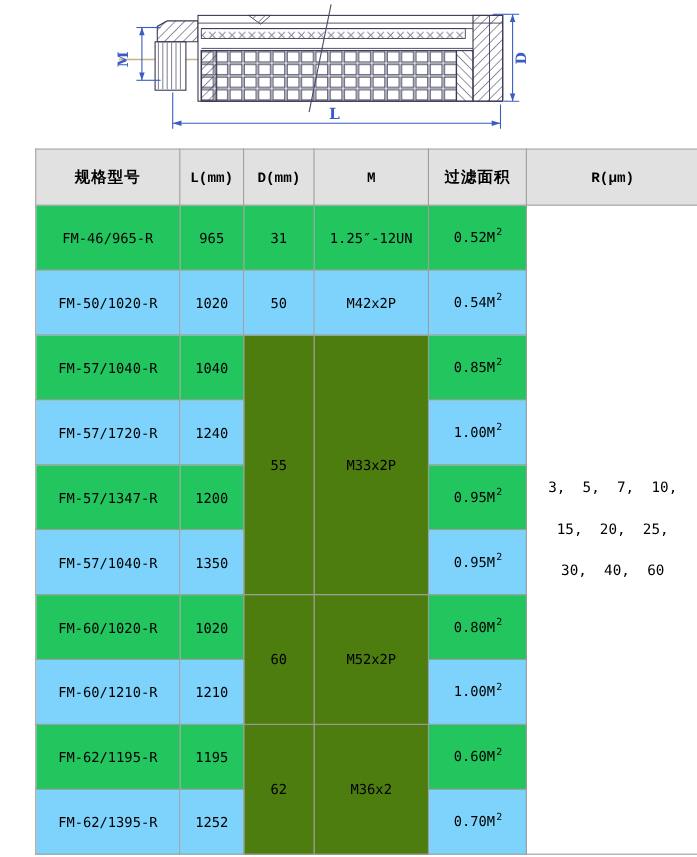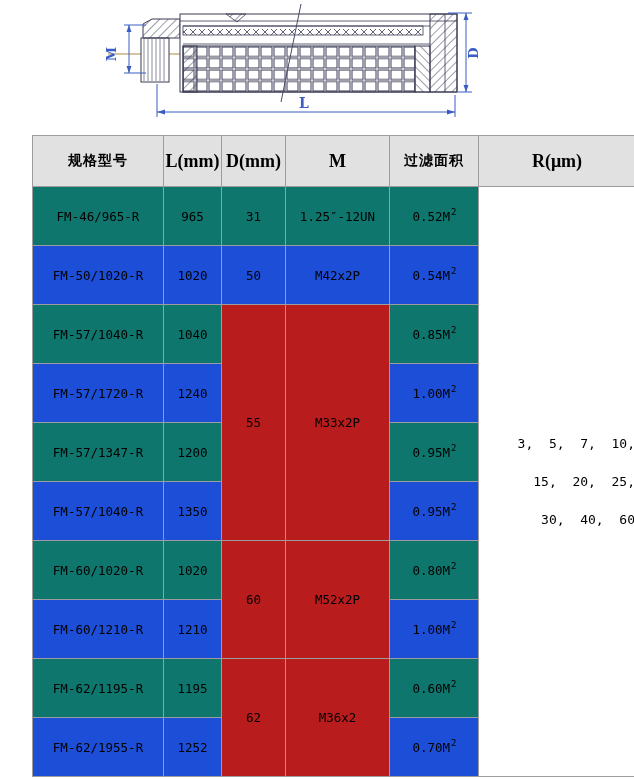--- a/index.html
+++ b/index.html
@@ -12,30 +12,30 @@
     position:absolute;top:135px;left:32px;width:603px;
     border-collapse:collapse;table-layout:fixed;
   }
   .spec-table th,.spec-table td{
     border:1px solid #9d9d9d;text-align:center;vertical-align:middle;padding:0;
   }
   .spec-table th{
     background:#e1e1e1;height:50px;font-weight:bold;font-size:14px;
     letter-spacing:1px;font-family:"Liberation Sans",sans-serif;
   }
-  .spec-table th.mono{font-family:Liberation Serif, serif;font-size:18px;letter-spacing:0;}
+  .spec-table th.mono{font-family:Liberation Mono, monospace;font-size:13px;letter-spacing:0;}
   .spec-table td{
-    height:58px;background:#0f766e;
+    height:58px;background:#22c55e;
     font-family:"DejaVu Sans Mono",monospace;font-size:12.5px;
   }
-  tr.shade td{background:#1d4ed8;}
-  td.merged{background:#b91c1c;}
+  tr.shade td{background:#7dd3fc;}
+  td.merged{background:#4d7c0f;}
   td.area sup{font-size:9px;position:relative;top:-1px;left:1px;}
   td.r-cell{background:#ffffff;font-size:13px;}
-  .r-line{white-space:pre;line-height:38px;text-align:right;}
+  .r-line{white-space:pre;line-height:38px;}
   svg text{font-family:"DejaVu Serif",serif;}
 </style>
 </head>
 <body>
 
 <div class="drawing-area">
 <svg width="634" height="130" viewBox="0 0 634 130">
   <defs>
     <pattern id="hatch" width="6" height="6" patternUnits="userSpaceOnUse" patternTransform="rotate(45)">
       <line x1="0" y1="0" x2="0" y2="6" stroke="#3a3a55" stroke-width="1"></line>
@@ -191,18 +191,18 @@
       <td class="area"><span>1.00</span><span>M</span><sup>2</sup></td>
     </tr>
     <tr>
       <td>FM-62/1195-R</td>
       <td>1195</td>
       <td class="merged" rowspan="2">62</td>
       <td class="merged" rowspan="2">M36x2</td>
       <td class="area"><span>0.60</span><span>M</span><sup>2</sup></td>
     </tr>
     <tr class="shade">
-      <td>FM-62/1955-R</td>
+      <td>FM-62/1395-R</td>
       <td>1252</td>
       <td class="area"><span>0.70</span><span>M</span><sup>2</sup></td>
     </tr>
   </tbody>
 </table>
 
 </body></html>

